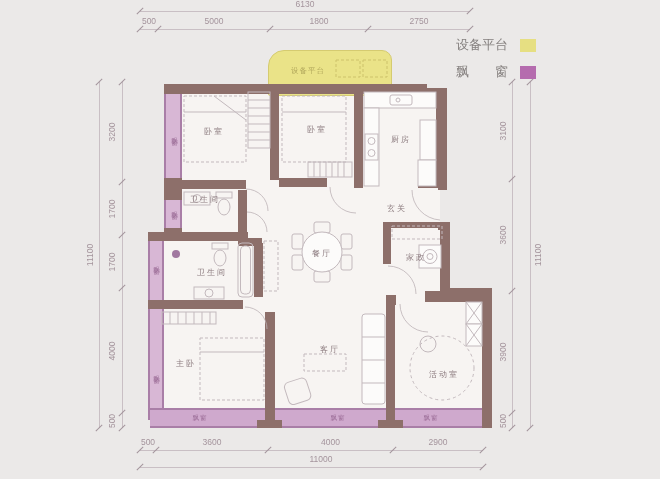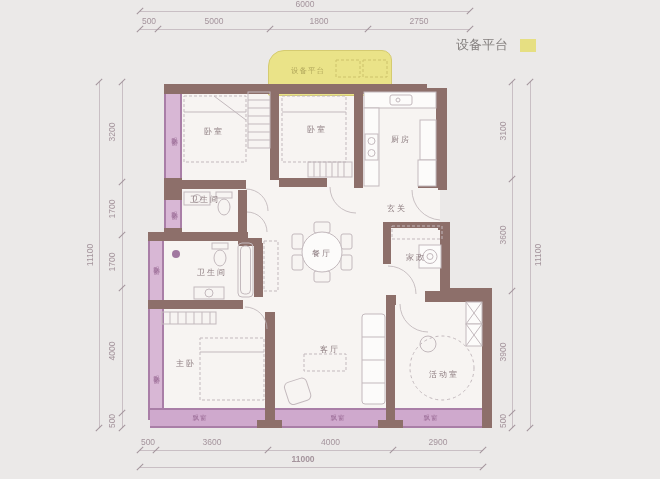--- a/index.html
+++ b/index.html
@@ -186,51 +186,55 @@
       <span class="bay-label" style="left: 200px; top: 418px;">飘窗</span>
       <span class="bay-label" style="left: 338px; top: 418px;">飘窗</span>
       <span class="bay-label" style="left: 431px; top: 418px;">飘窗</span>
     </div>
 
   <div class="legend">
     <div class="legend-row">
       <span class="legend-label">设备平台</span>
       <span class="legend-swatch" style="background: rgb(230, 223, 130);"></span>
     </div>
+    <div class="legend-row">
+      <span class="legend-label">飘　　窗</span>
+      <span class="legend-swatch" style="background: rgb(181, 108, 174);"></span>
+    </div>
   </div>
 
   <div id="dims">
       <div class="dim-line" style="left: 140px; top: 29px; width: 330px; height: 1px;"></div>
       <div class="dim-tick" style="left: 140px; top: 29px;"></div>
       <div class="dim-tick" style="left: 158px; top: 29px;"></div>
       <div class="dim-tick" style="left: 270px; top: 29px;"></div>
       <div class="dim-tick" style="left: 368px; top: 29px;"></div>
       <div class="dim-tick" style="left: 470px; top: 29px;"></div>
       <span class="dim-label" style="left: 149px; top: 21px;">500</span>
       <span class="dim-label" style="left: 214px; top: 21px;">5000</span>
       <span class="dim-label" style="left: 319px; top: 21px;">1800</span>
       <span class="dim-label" style="left: 419px; top: 21px;">2750</span>
       <div class="dim-line" style="left: 140px; top: 11px; width: 330px; height: 1px;"></div>
       <div class="dim-tick" style="left: 140px; top: 11px;"></div>
       <div class="dim-tick" style="left: 470px; top: 11px;"></div>
-      <span class="dim-label" style="left: 305px; top: 4px;">6000</span>
+      <span class="dim-label" style="left: 305px; top: 4px;">6130</span>
       <div class="dim-line" style="left: 140px; top: 450px; width: 343px; height: 1px;"></div>
       <div class="dim-tick" style="left: 140px; top: 450px;"></div>
       <div class="dim-tick" style="left: 156px; top: 450px;"></div>
       <div class="dim-tick" style="left: 268px; top: 450px;"></div>
       <div class="dim-tick" style="left: 393px; top: 450px;"></div>
       <div class="dim-tick" style="left: 483px; top: 450px;"></div>
       <span class="dim-label" style="left: 148px; top: 442px;">500</span>
       <span class="dim-label" style="left: 212px; top: 442px;">3600</span>
       <span class="dim-label" style="left: 330.5px; top: 442px;">4000</span>
       <span class="dim-label" style="left: 438px; top: 442px; text-align: right;">2900</span>
       <div class="dim-line" style="left: 140px; top: 467px; width: 343px; height: 1px;"></div>
       <div class="dim-tick" style="left: 140px; top: 467px;"></div>
       <div class="dim-tick" style="left: 483px; top: 467px;"></div>
-      <span class="dim-label" style="left: 303px; top: 459px; font-weight: bold;">11000</span>
+      <span class="dim-label" style="left: 321px; top: 459px;">11000</span>
       <div class="dim-line" style="left: 122px; top: 82px; width: 1px; height: 346px;"></div>
       <div class="dim-tick" style="left: 122px; top: 82px;"></div>
       <div class="dim-tick" style="left: 122px; top: 182px;"></div>
       <div class="dim-tick" style="left: 122px; top: 235px;"></div>
       <div class="dim-tick" style="left: 122px; top: 288px;"></div>
       <div class="dim-tick" style="left: 122px; top: 413px;"></div>
       <div class="dim-tick" style="left: 122px; top: 428px;"></div>
       <span class="dim-label v" style="left: 112px; top: 132px;">3200</span>
       <span class="dim-label v" style="left: 112px; top: 208.5px;">1700</span>
       <span class="dim-label v" style="left: 112px; top: 261.5px;">1700</span>

